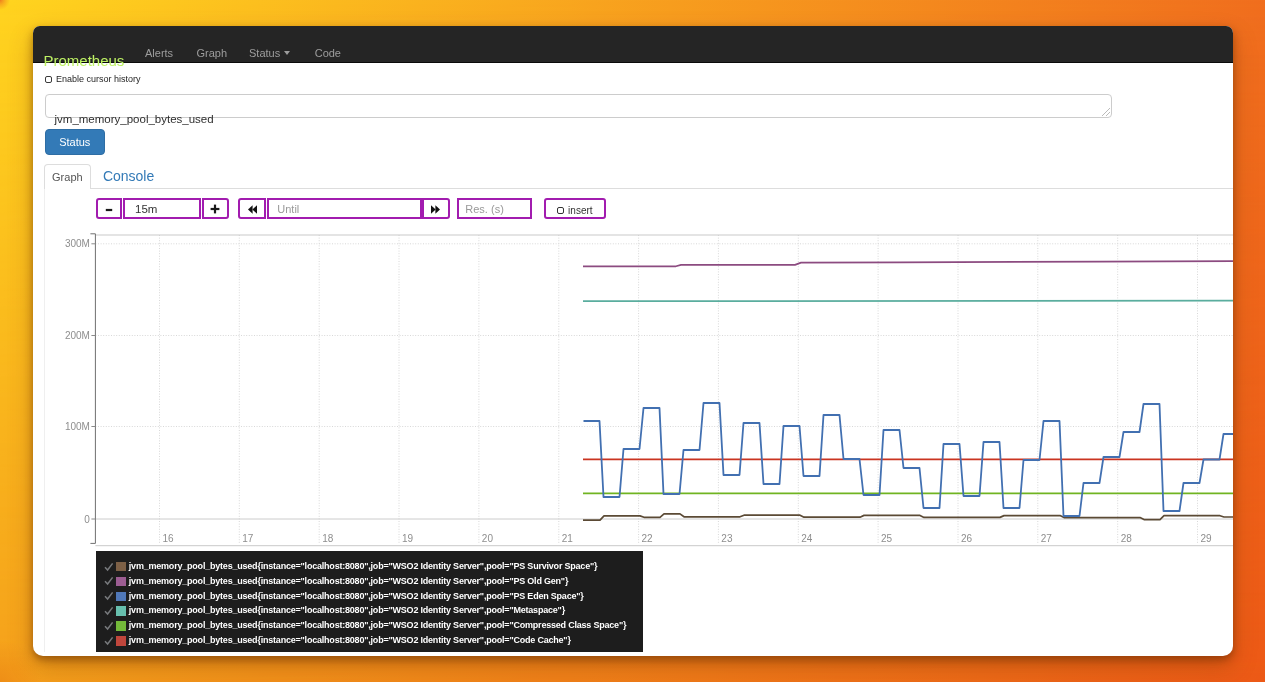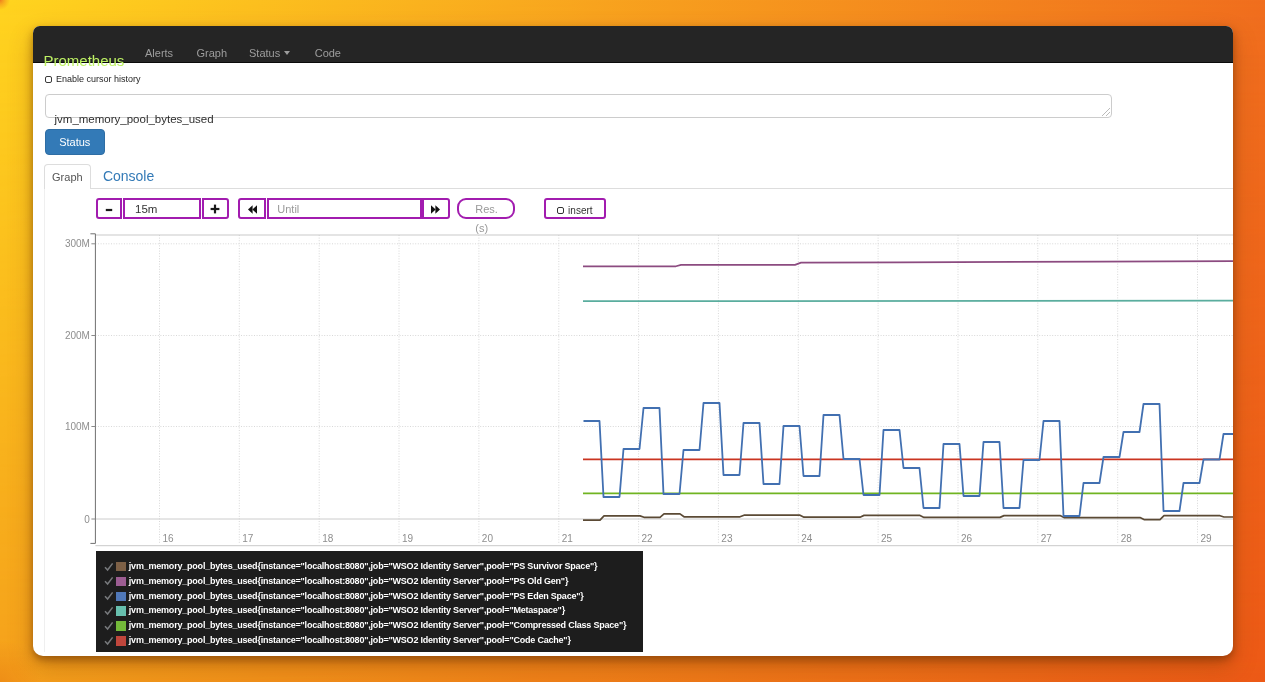--- a/index.html
+++ b/index.html
@@ -105,21 +105,21 @@
      <svg width="9" height="9" viewBox="0 0 9 8.4" style="margin-top:5px">
         <path d="M4.6 0 L0 4.2 L4.6 8.4 Z" fill="#111"></path>
         <path d="M9 0 L4.4 4.2 L9 8.4 Z" fill="#111"></path>
       </svg></div>
   <div class="ctl" style="left:233.8px;width:155.2px;line-height:19px;padding-left:8.5px"><span class="ph">Until</span></div>
   <div class="ctl btn" style="left:389px;width:27.5px;border-radius:0 3px 3px 0">
      <svg width="9" height="9" viewBox="0 0 9 8.4" style="margin-top:5px">
         <path d="M4.4 0 L9 4.2 L4.4 8.4 Z" fill="#111"></path>
         <path d="M0 0 L4.6 4.2 L0 8.4 Z" fill="#111"></path>
       </svg></div>
-  <div class="ctl" style="left:424.3px;width:58px;line-height:19px;padding-left:16px;border-radius:9px"><span class="ph">Res. (s)</span></div>
+  <div class="ctl" style="left:424.3px;width:75px;line-height:19px;padding-left:6px;border-radius:0"><span class="ph">Res. (s)</span></div>
   <div class="ctl" style="left:511px;width:62px;border-radius:3px;font-size:10px;line-height:19px;text-align:center">
      <span class="cb" style="position:static;display:inline-block;width:6.7px;height:6.7px;vertical-align:middle;margin-right:4px;border-color:#333"></span><span style="vertical-align:middle">insert</span></div>
 
   <svg class="chart" width="1200" height="356" viewBox="0 0 1200 356">
 <line x1="126.5" y1="35.0" x2="126.5" y2="343.4" stroke="#d8d8d8" stroke-width="1" stroke-dasharray="1 1.6"></line>
 <line x1="206.3" y1="35.0" x2="206.3" y2="343.4" stroke="#d8d8d8" stroke-width="1" stroke-dasharray="1 1.6"></line>
 <line x1="286.2" y1="35.0" x2="286.2" y2="343.4" stroke="#d8d8d8" stroke-width="1" stroke-dasharray="1 1.6"></line>
 <line x1="366.0" y1="35.0" x2="366.0" y2="343.4" stroke="#d8d8d8" stroke-width="1" stroke-dasharray="1 1.6"></line>
 <line x1="445.9" y1="35.0" x2="445.9" y2="343.4" stroke="#d8d8d8" stroke-width="1" stroke-dasharray="1 1.6"></line>
 <line x1="525.8" y1="35.0" x2="525.8" y2="343.4" stroke="#d8d8d8" stroke-width="1" stroke-dasharray="1 1.6"></line>

